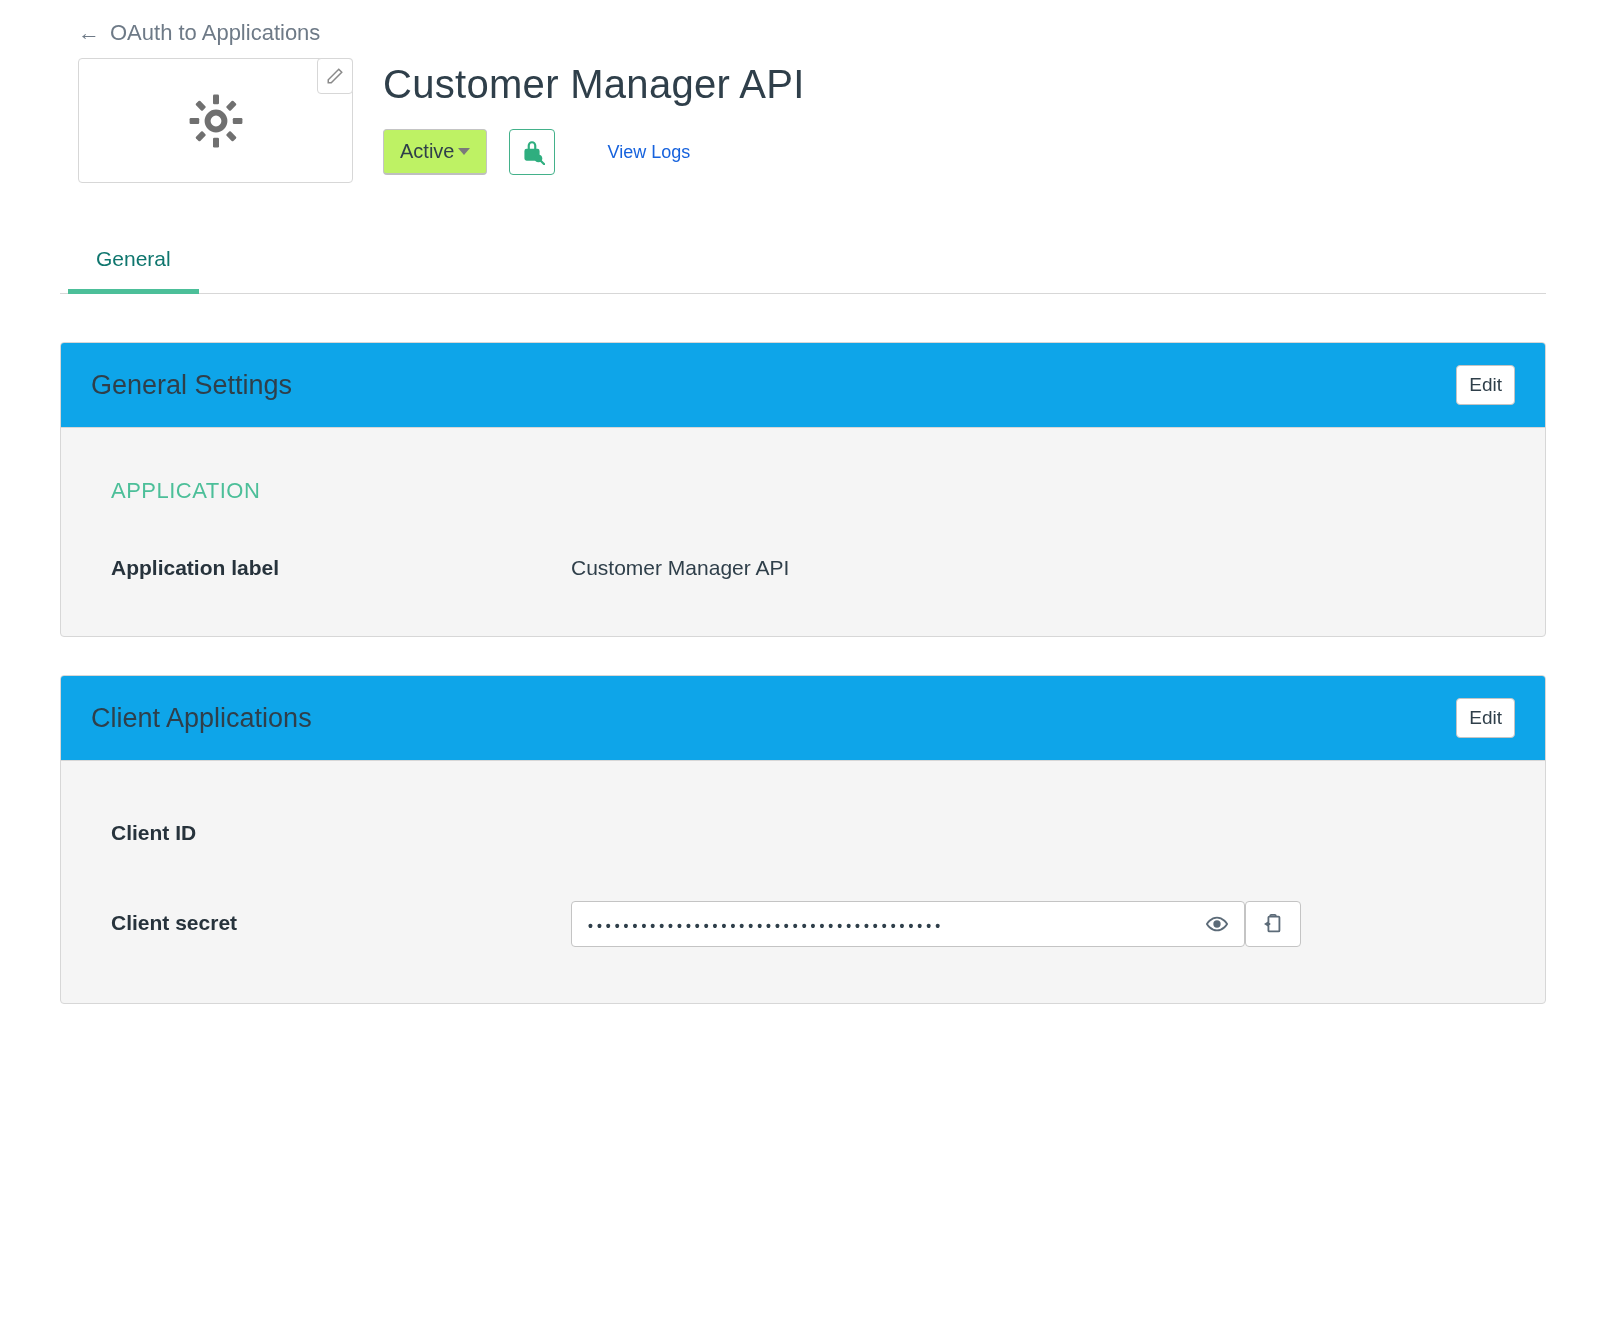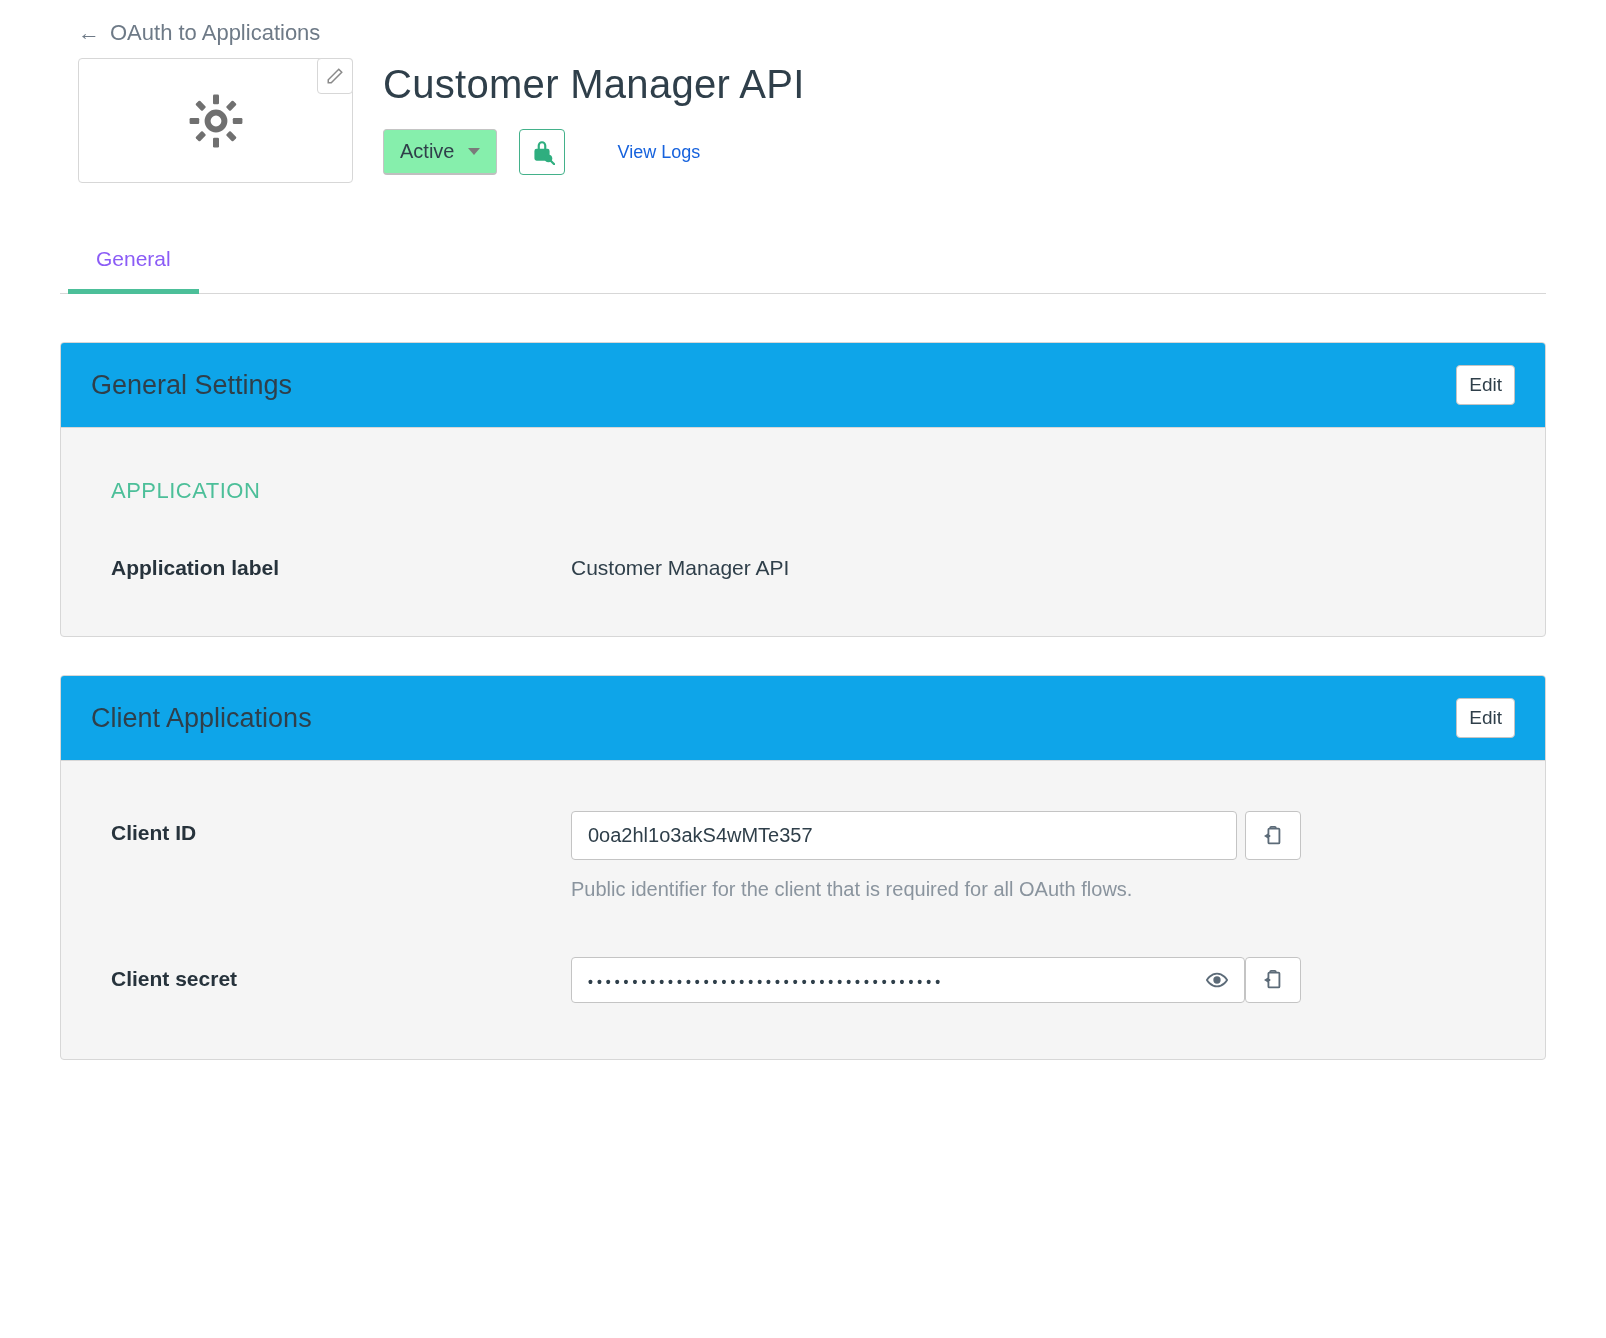--- a/index.html
+++ b/index.html
@@ -73,26 +73,26 @@
       letter-spacing: 0.3px;
     }
     .header-controls {
       display: flex;
       align-items: center;
       gap: 22px;
     }
     .status-dropdown {
       display: inline-flex;
       align-items: center;
-      gap: 14px;
+      gap: 4px;
       border: 1px solid #c4c4c4;
       border-bottom: 2px solid #bfbfbf;
       border-radius: 4px;
       padding: 10px 16px;
-      background: #86efac;
+      background: #bef264;
       color: #2f3f4a;
       font-size: 20px;
       cursor: pointer;
     }
     .status-dropdown .caret {
       width: 0; height: 0;
       border-left: 6px solid transparent;
       border-right: 6px solid transparent;
       border-top: 7px solid #7a7a7a;
     }
@@ -122,21 +122,21 @@
     }
     .tab {
       padding: 14px 28px 18px 28px;
       font-size: 21px;
       color: #5c6b78;
       cursor: pointer;
       border-bottom: 5px solid transparent;
       margin-bottom: -1px;
     }
     .tab.active {
-      color: #8b5cf6;
+      color: #0f766e;
       border-bottom-color: #4cbf99;
     }
 
     
     .panel {
       margin-top: 48px;
       border: 1px solid #d7d7d7;
       border-radius: 4px;
       background: #f5f5f5;
       overflow: hidden;
@@ -322,33 +322,20 @@
 
 <div class="panel">
   <div class="panel-header">
     <div class="panel-title">Client Applications</div>
     <button class="panel-edit-btn">Edit</button>
   </div>
   <div class="panel-body">
 
     <div class="form-row">
       <div class="form-label">Client ID</div>
-      <div class="form-field">
-        <div class="input-group">
-          <input type="text" class="text-input" readonly="" value="0oa2hl1o3akS4wMTe357" style="">
-          <div class="input-addon">
-            <svg width="22" height="22" viewBox="0 0 24 24" fill="none" stroke="#5c6b78" stroke-width="2">
-              <rect x="7" y="4" width="12" height="16" rx="1"></rect>
-              <path d="M9 4V3a1 1 0 0 1 1-1h4a1 1 0 0 1 1 1v1"></path>
-              <path d="M4 12h5M7 10l-3 2 3 2"></path>
-            </svg>
-          </div>
-        </div>
-        <div class="help-text">Public identifier for the client that is required for all OAuth flows.</div>
-      </div>
     </div>
 
     <div class="form-row">
       <div class="form-label">Client secret</div>
       <div class="form-field">
         <div class="input-group">
           <div class="text-input" style="display:flex;align-items:center;">
             <span class="secret-dots">••••••••••••••••••••••••••••••••••••••••</span>
           </div>
           <div class="input-addon inline-eye">

